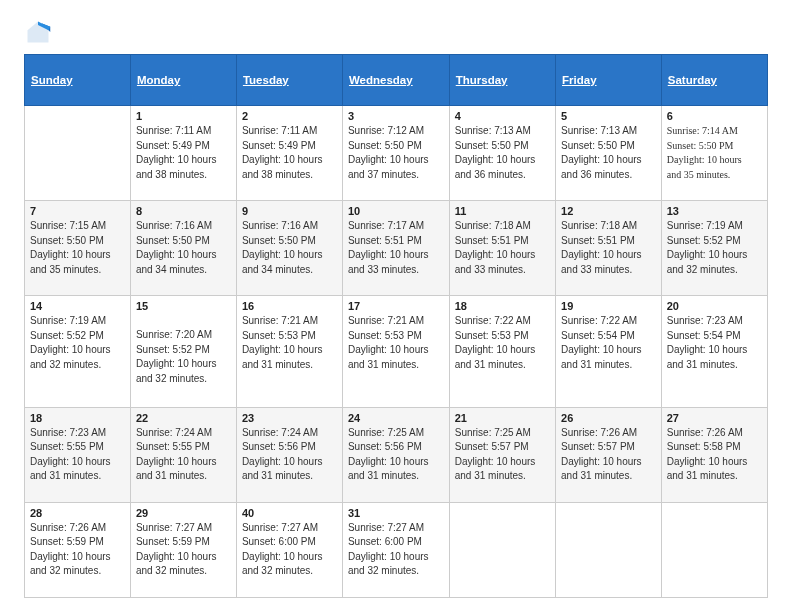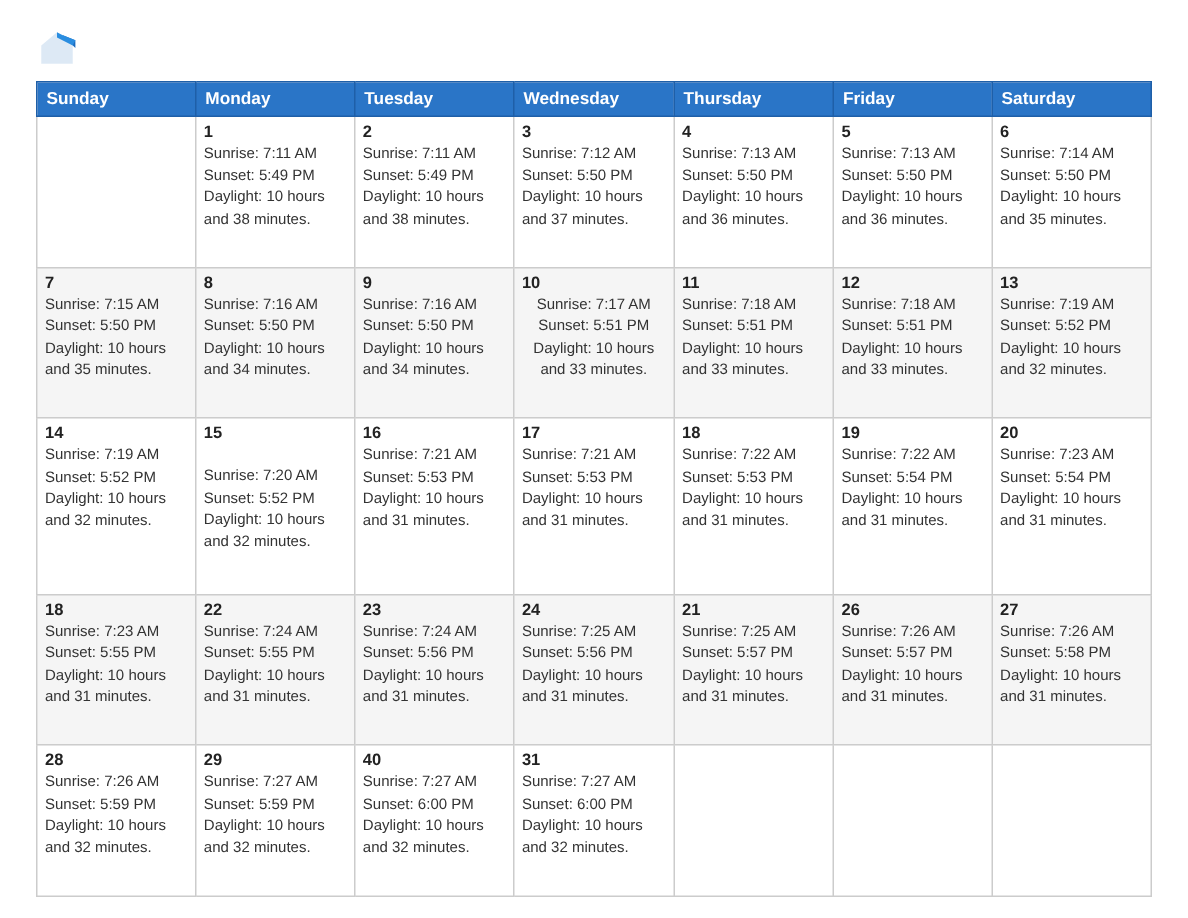--- a/index.html
+++ b/index.html
@@ -58,24 +58,25 @@
     table {
       width: 100%;
       border-collapse: collapse;
       flex: 1;
       font-size: 10.5px;
     }
     thead th {
       background: #2a75c7;
       color: #fff;
       text-align: left;
-      padding: 5px 6px;
+      padding: 19px 6px;
       font-size: 11.5px;
       font-weight: bold;
       border: 1px solid #1e5fa8;
+      text-decoration: underline;
     }
     tbody td {
       border: 1px solid #ccc;
       vertical-align: top;
       padding: 4px 5px;
       width: 108px;
       background: #fff;
     }
     tbody tr:nth-child(even) td {
       background: #f5f5f5;
@@ -162,21 +163,21 @@
           </td>
           <td>
             <div class="day-number">5</div>
             <div class="day-info" style="white-space: pre-line;">Sunrise: 7:13 AM
 Sunset: 5:50 PM
 Daylight: 10 hours
 and 36 minutes.</div>
           </td>
           <td>
             <div class="day-number">6</div>
-            <div class="day-info" style="white-space: pre-line;">Sunrise: 7:14 AM
+            <div class="day-info" style="white-space: pre-line; font-family: Liberation Serif, serif;">Sunrise: 7:14 AM
 Sunset: 5:50 PM
 Daylight: 10 hours
 and 35 minutes.</div>
           </td>
         </tr>
         <tr>
           <td>
             <div class="day-number">7</div>
             <div class="day-info" style="white-space: pre-line;">Sunrise: 7:15 AM
 Sunset: 5:50 PM
@@ -192,21 +193,21 @@
           </td>
           <td>
             <div class="day-number">9</div>
             <div class="day-info" style="white-space: pre-line;">Sunrise: 7:16 AM
 Sunset: 5:50 PM
 Daylight: 10 hours
 and 34 minutes.</div>
           </td>
           <td>
             <div class="day-number">10</div>
-            <div class="day-info" style="white-space: pre-line; text-align: center;">Sunrise: 7:17 AM
+            <div class="day-info" style="white-space: pre-line;">Sunrise: 7:17 AM
 Sunset: 5:51 PM
 Daylight: 10 hours
 and 33 minutes.</div>
           </td>
           <td>
             <div class="day-number">11</div>
             <div class="day-info" style="white-space: pre-line;">Sunrise: 7:18 AM
 Sunset: 5:51 PM
 Daylight: 10 hours
 and 33 minutes.</div>

